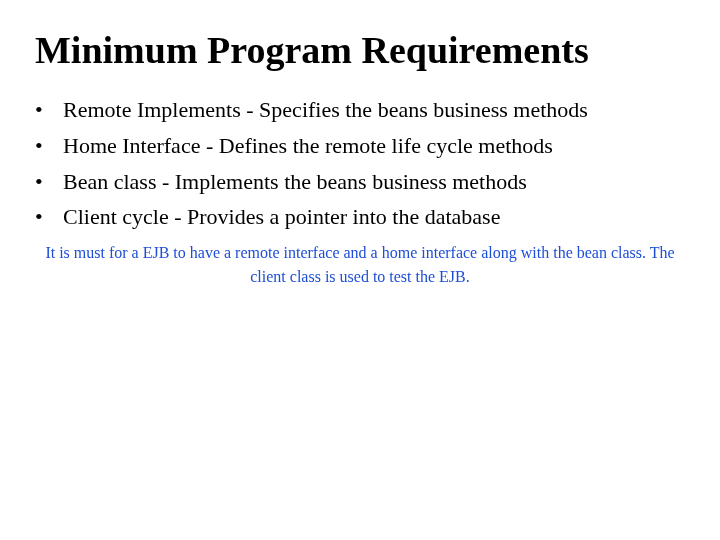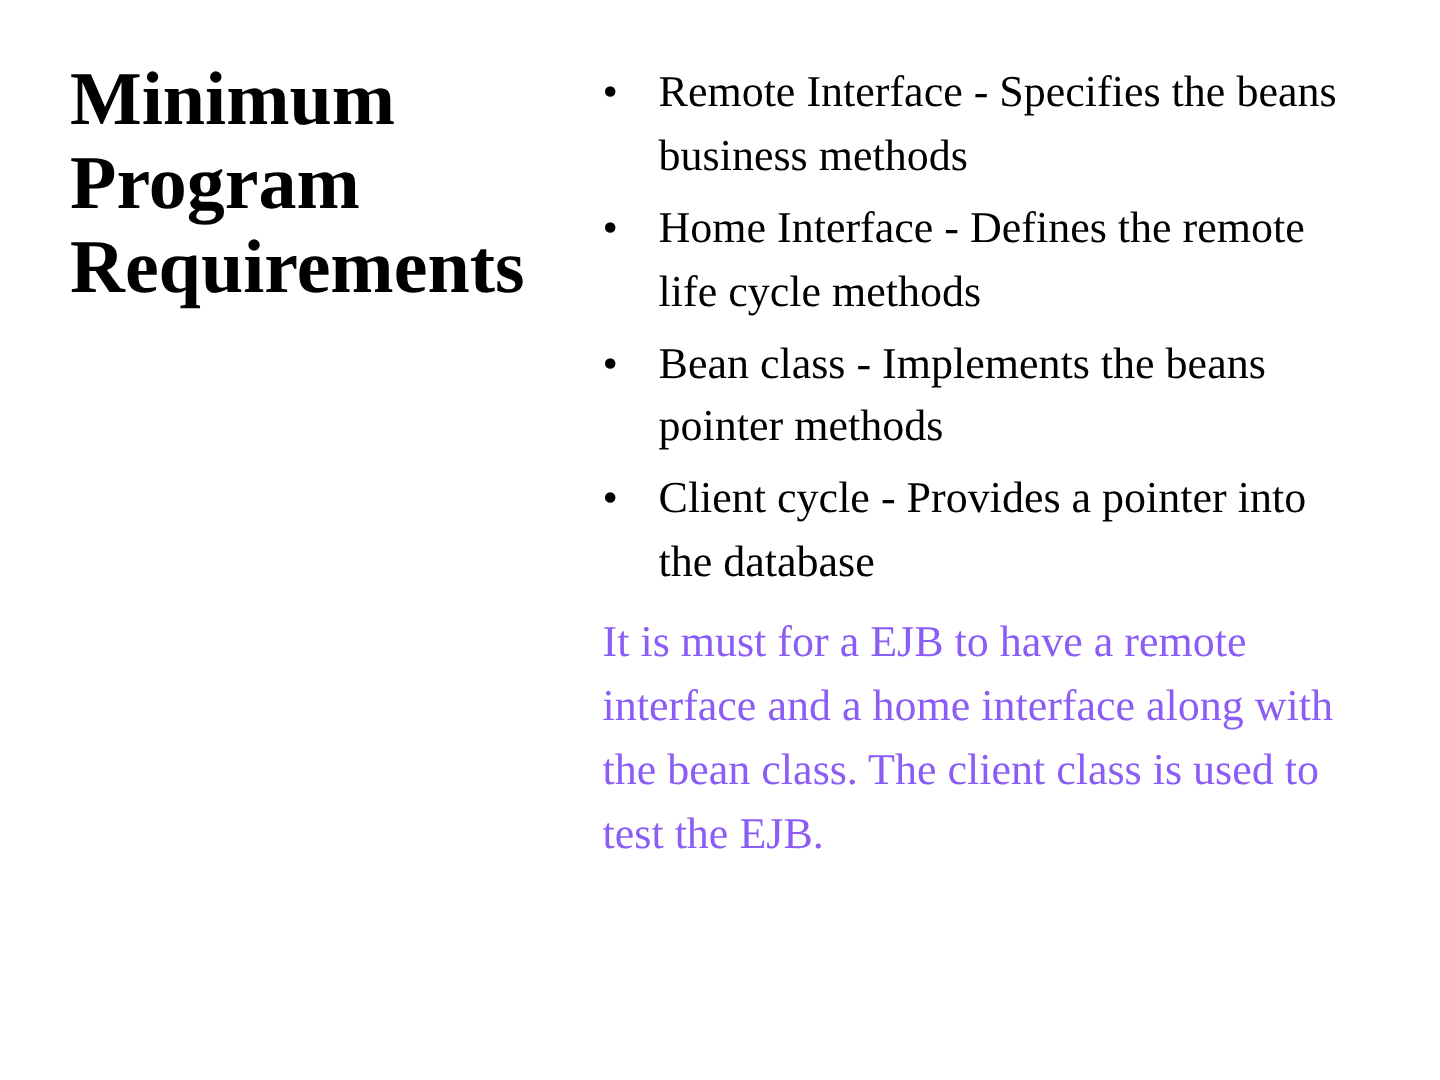--- a/index.html
+++ b/index.html
@@ -15,22 +15,21 @@
       font-family: 'Times New Roman', Times, serif;
       overflow: hidden;
     }
 
     .slide {
       width: 720px;
       height: 540px;
       background: #ffffff;
       padding: 30px 35px 30px 35px;
       display: flex;
-      flex-direction: row;
-      gap: 39px;
+      flex-direction: column;
     }
 
     .title {
       font-size: 38px;
       font-weight: bold;
       color: #000000;
       margin-bottom: 22px;
       font-family: 'Times New Roman', Times, serif;
       line-height: 1.1;
     }
@@ -59,44 +58,45 @@
       min-width: 28px;
       font-size: 22px;
       line-height: 1.45;
     }
 
     .bullet-list li .li-text {
       flex: 1;
     }
 
     .paragraph {
-      font-size: 22px;
+      font-size: 16px;
       line-height: 1.45;
-      color: #8b5cf6;
+      color: #1d4ed8;
       margin-top: 4px;
+      text-align: center;
     }
   </style>
 </head>
 <body>
 
 <div class="slide">
   <div class="title">Minimum Program Requirements</div>
   <div class="content">
     <ul class="bullet-list">
       <li>
         <span class="bullet">•</span>
-        <span class="li-text">Remote Interface - Specifies the beans business methods</span>
+        <span class="li-text">Remote Implements - Specifies the beans business methods</span>
       </li>
       <li>
         <span class="bullet">•</span>
         <span class="li-text">Home Interface - Defines the remote life cycle methods</span>
       </li>
       <li>
         <span class="bullet">•</span>
-        <span class="li-text">Bean class - Implements the beans pointer methods</span>
+        <span class="li-text">Bean class - Implements the beans business methods</span>
       </li>
       <li>
         <span class="bullet">•</span>
         <span class="li-text">Client cycle - Provides a pointer into the database</span>
       </li>
     </ul>
     <p class="paragraph">It is must for a EJB to have a remote interface and a home interface along with the bean class. The client class is used to test the EJB.</p>
   </div>
 </div>
 

